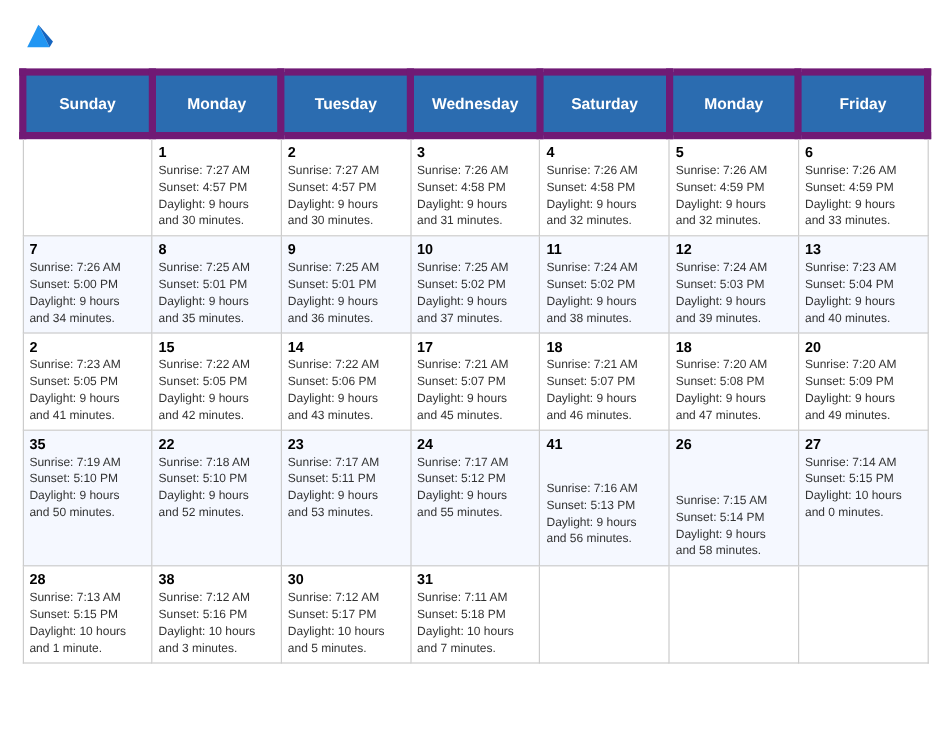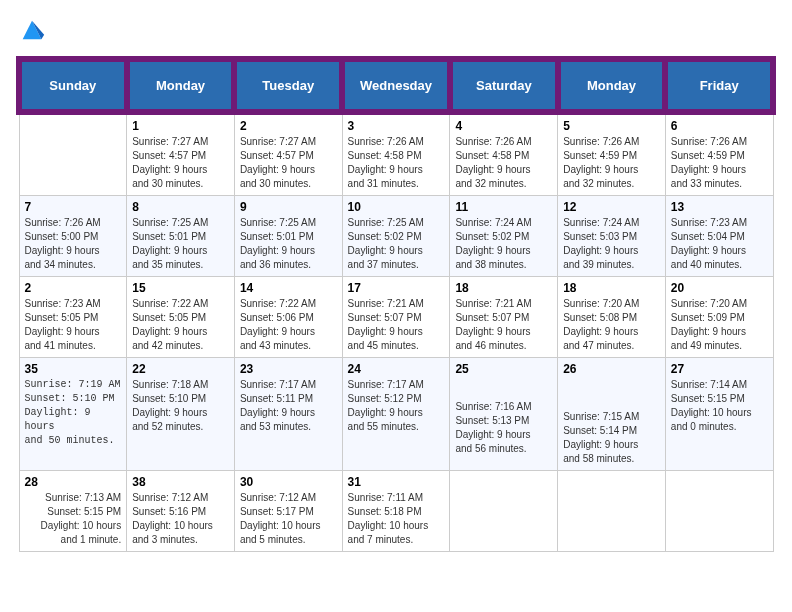--- a/index.html
+++ b/index.html
@@ -268,21 +268,21 @@
           <div class="day-number">20</div>
           <div class="day-info" style="white-space: pre-line;">Sunrise: 7:20 AM
 Sunset: 5:09 PM
 Daylight: 9 hours
 and 49 minutes.</div>
         </td>
       </tr>
       <tr>
         <td>
           <div class="day-number">35</div>
-          <div class="day-info" style="white-space: pre-line; font-family: Liberation Mono, monospace;">Sunrise: 7:19 AM
+          <div class="day-info" style="white-space: pre-line;">Sunrise: 7:19 AM
 Sunset: 5:10 PM
 Daylight: 9 hours
 and 50 minutes.</div>
         </td>
         <td>
           <div class="day-number">22</div>
           <div class="day-info" style="white-space: pre-line;">Sunrise: 7:18 AM
 Sunset: 5:10 PM
 Daylight: 9 hours
 and 52 minutes.</div>
@@ -295,21 +295,21 @@
 and 53 minutes.</div>
         </td>
         <td>
           <div class="day-number">24</div>
           <div class="day-info" style="white-space: pre-line;">Sunrise: 7:17 AM
 Sunset: 5:12 PM
 Daylight: 9 hours
 and 55 minutes.</div>
         </td>
         <td>
-          <div class="day-number">25</div>
+          <div class="day-number">41</div>
           <div class="day-info" style="white-space: pre-line; margin-top: 24px;">Sunrise: 7:16 AM
 Sunset: 5:13 PM
 Daylight: 9 hours
 and 56 minutes.</div>
         </td>
         <td>
           <div class="day-number">26</div>
           <div class="day-info" style="white-space: pre-line; margin-top: 34px;">Sunrise: 7:15 AM
 Sunset: 5:14 PM
 Daylight: 9 hours
@@ -319,21 +319,21 @@
           <div class="day-number">27</div>
           <div class="day-info" style="white-space: pre-line;">Sunrise: 7:14 AM
 Sunset: 5:15 PM
 Daylight: 10 hours
 and 0 minutes.</div>
         </td>
       </tr>
       <tr>
         <td>
           <div class="day-number">28</div>
-          <div class="day-info" style="white-space: pre-line; text-align: right;">Sunrise: 7:13 AM
+          <div class="day-info" style="white-space: pre-line;">Sunrise: 7:13 AM
 Sunset: 5:15 PM
 Daylight: 10 hours
 and 1 minute.</div>
         </td>
         <td>
           <div class="day-number">38</div>
           <div class="day-info" style="white-space: pre-line;">Sunrise: 7:12 AM
 Sunset: 5:16 PM
 Daylight: 10 hours
 and 3 minutes.</div>

